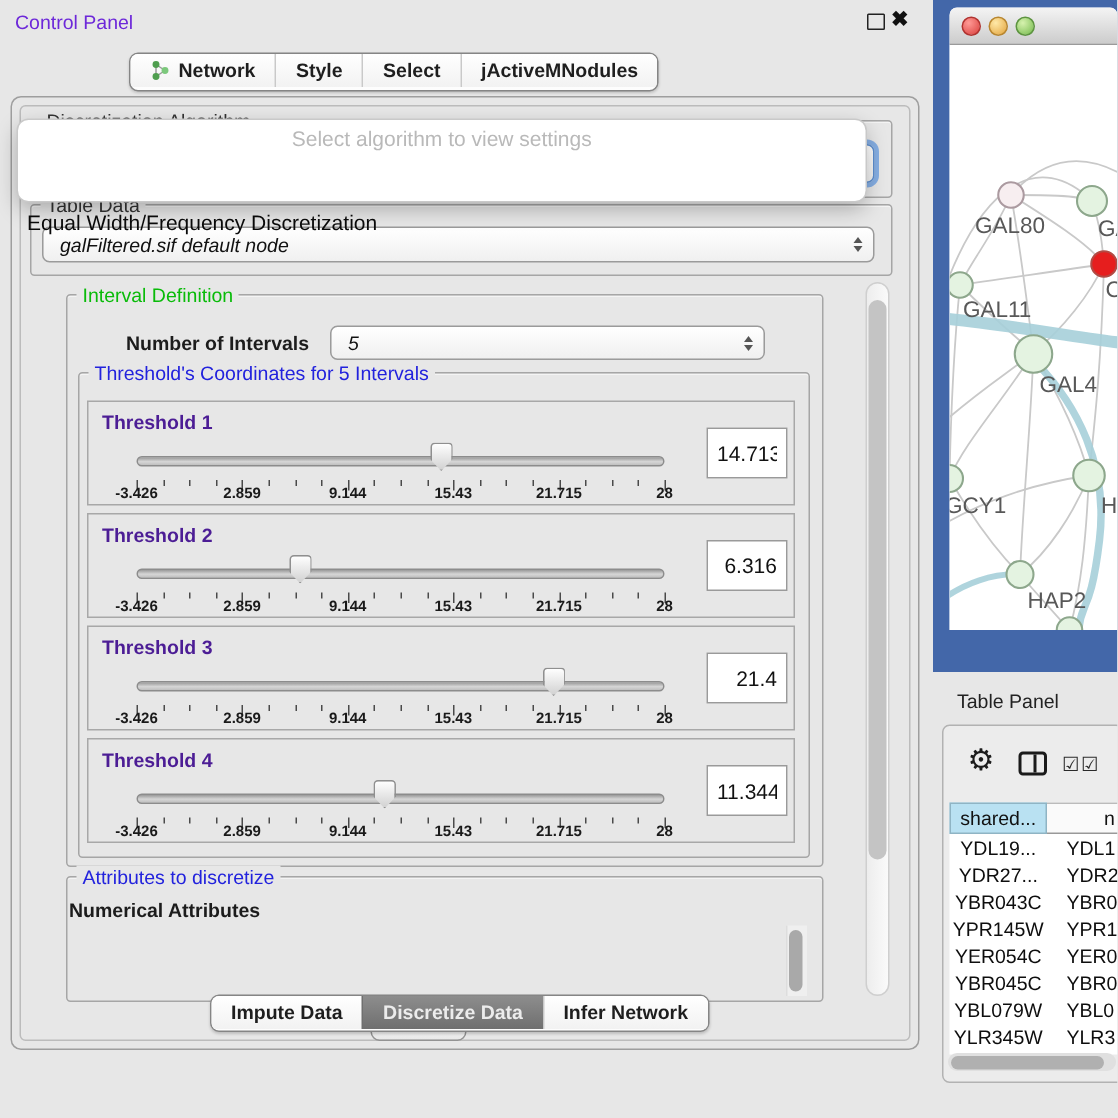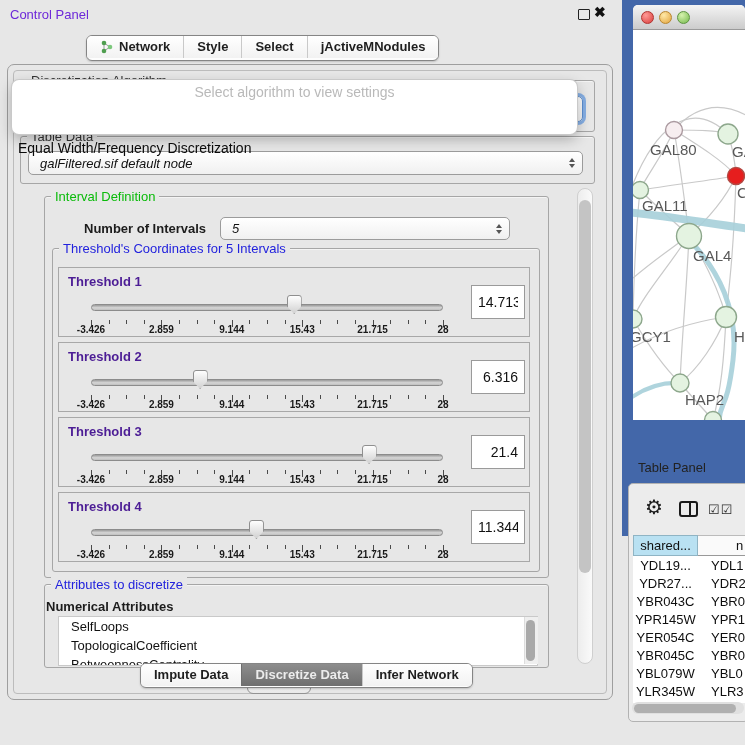--- a/index.html
+++ b/index.html
@@ -55,21 +55,21 @@
   .attr-item{padding-left:12px;line-height:19px;font-size:13px;color:#111;white-space:nowrap;}
   .mini-sb-track{position:absolute;left:524px;top:617px;width:13px;height:47px;background:#efefef;border-left:1px solid #ddd;}
   .mini-sb-thumb{position:absolute;left:526px;top:620px;width:9px;height:41px;background:#a9a9a9;border-radius:5px;}
   
   .apply-btn{position:absolute;left:247px;top:671px;width:62px;height:21px;border:1px solid #939393;border-radius:6px;
              background:linear-gradient(#ffffff,#e9e9e9);font-size:14px;color:#111;text-align:center;line-height:19px;}
   .vsb-track{position:absolute;left:577px;top:188px;width:16px;height:476px;background:linear-gradient(90deg,#ededed,#fafafa);
              border:1px solid #cfcfcf;border-radius:8px;box-sizing:border-box;}
   .vsb-thumb{position:absolute;left:579px;top:200px;width:12px;height:373px;background:#c4c4c4;border-radius:6px;}
   
-  .net-frame{position:absolute;left:622px;top:0;width:123px;height:536px;background:#4367a9;}
+  .net-frame{position:absolute;left:622px;top:0;width:123px;height:448px;background:#4367a9;}
   .net-window{position:absolute;left:11px;top:5px;width:112px;height:415px;background:#fff;border-radius:5px 5px 0 0;overflow:hidden;}
   .net-titlebar{position:absolute;left:0;top:0;width:100%;height:25px;background:linear-gradient(#f4f4f4,#cccccc);
                 border-bottom:1px solid #9a9a9a;box-sizing:border-box;}
   .light{position:absolute;top:6px;width:13px;height:13px;border-radius:50%;box-sizing:border-box;}
   .l-red{left:8px;background:radial-gradient(circle at 35% 30%,#ff9a96,#d93f3c);border:1px solid #b03330;}
   .l-yellow{left:26px;background:radial-gradient(circle at 35% 30%,#ffe9a8,#e2a33c);border:1px solid #b8862f;}
   .l-green{left:44px;background:radial-gradient(circle at 35% 30%,#d6f2ae,#74b94c;);background:radial-gradient(circle at 35% 30%,#d6f2ae,#74b94c);border:1px solid #5d9440;}
   .net-canvas{position:absolute;left:0;top:25px;width:112px;height:390px;background:#fff;}
   
   .tp-title{position:absolute;left:638px;top:460px;font-size:13px;color:#222;}
@@ -295,25 +295,20 @@
         <div class="sl" style="left: 384px;">28</div>
         <div class="th-thumb" style="left: 189.938px;"></div>
         <input class="th-value" readonly="" value="11.344" style="">
       </div>
     </div>
 
   <div class="group" style="left:44px;top:584px;width:503px;height:82px;">
     <div class="gtitle t-blue">Attributes to discretize</div>
   </div>
   <div class="lbl bold" style="left:46px;top:599px;">Numerical Attributes</div>
-  <div class="attr-list">
-      <div class="attr-item">SelfLoops</div>
-      <div class="attr-item">TopologicalCoefficient</div>
-      <div class="attr-item">BetweennessCentrality</div>
-    </div>
   <div class="mini-sb-track"></div>
   <div class="mini-sb-thumb"></div>
 
   <div class="apply-btn">Number</div>
 
   <div class="vsb-track"></div>
   <div class="vsb-thumb"></div>
 
   <div class="segbar" style="left:140px;top:663px;height:23px;">
       <div class="seg">

